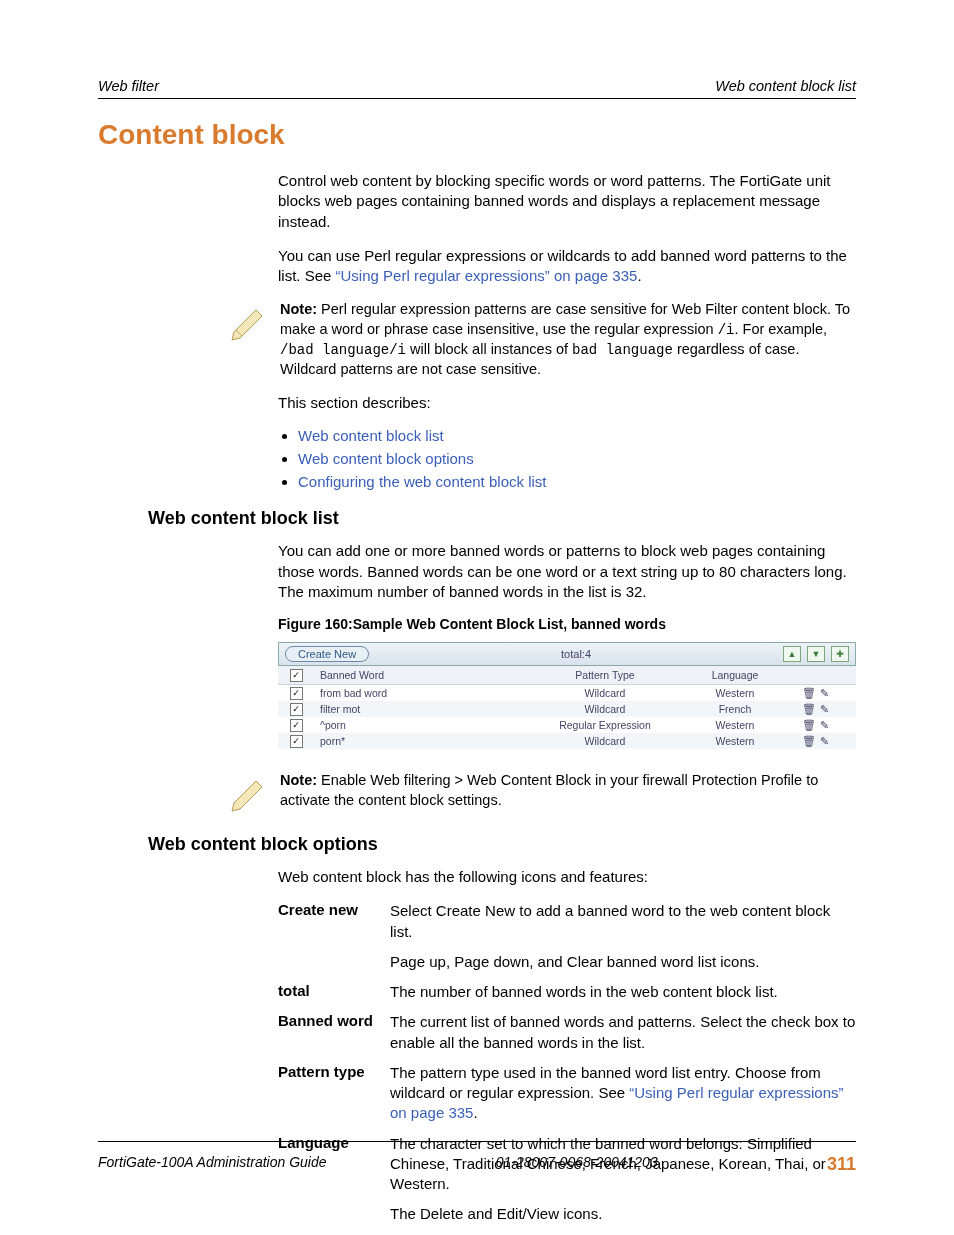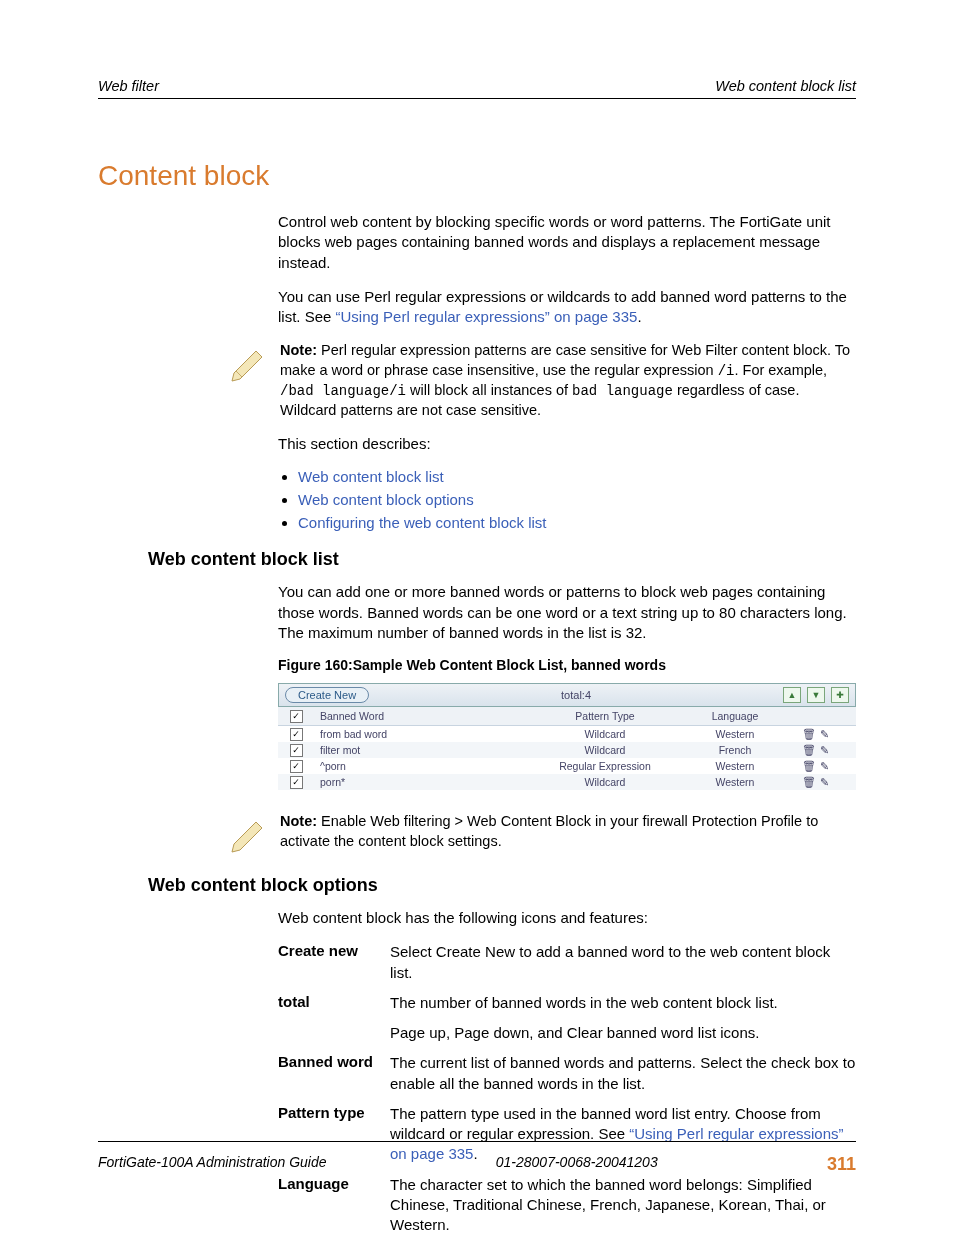--- a/index.html
+++ b/index.html
@@ -23,22 +23,22 @@
       display: flex;
       justify-content: space-between;
       font-style: italic;
       font-size: 14.5px;
       border-bottom: 1px solid #000;
       padding-bottom: 4px;
     }
     h1.main-title {
       color: #d97b2e;
       font-size: 28px;
-      font-weight: normal;
-      margin: 61px 0 20px 0;
+      font-weight: bold;
+      margin: 20px 0 20px 0;
     }
     .content-col {
       margin-left: 180px;
     }
     .content-col p {
       margin: 0 0 14px 0;
       line-height: 1.35;
     }
     a.xref {
       color: #3a5fb8;
@@ -275,26 +275,26 @@
 
   <h2 class="sect">Web content block options</h2>
   <div class="content-col">
     <p>Web content block has the following icons and features:</p>
 
     <div class="opts-row">
       <div class="opts-term">Create new</div>
       <div class="opts-desc">Select Create New to add a banned word to the web content block list.</div>
     </div>
     <div class="opts-row">
+      <div class="opts-term"></div>
+      <div class="opts-desc">Page up, Page down, and Clear banned word list icons.</div>
+    </div>
+    <div class="opts-row">
       <div class="opts-term">total</div>
       <div class="opts-desc">The number of banned words in the web content block list.</div>
-    </div>
-    <div class="opts-row">
-      <div class="opts-term"></div>
-      <div class="opts-desc">Page up, Page down, and Clear banned word list icons.</div>
     </div>
     <div class="opts-row">
       <div class="opts-term">Banned word</div>
       <div class="opts-desc">The current list of banned words and patterns. Select the check box to enable all the banned words in the list.</div>
     </div>
     <div class="opts-row">
       <div class="opts-term">Pattern type</div>
       <div class="opts-desc">
         <span>The pattern type used in the banned word list entry. Choose from wildcard or regular expression. See </span><a class="xref">“Using Perl regular expressions” on page 335</a><span>.</span>
       </div>

